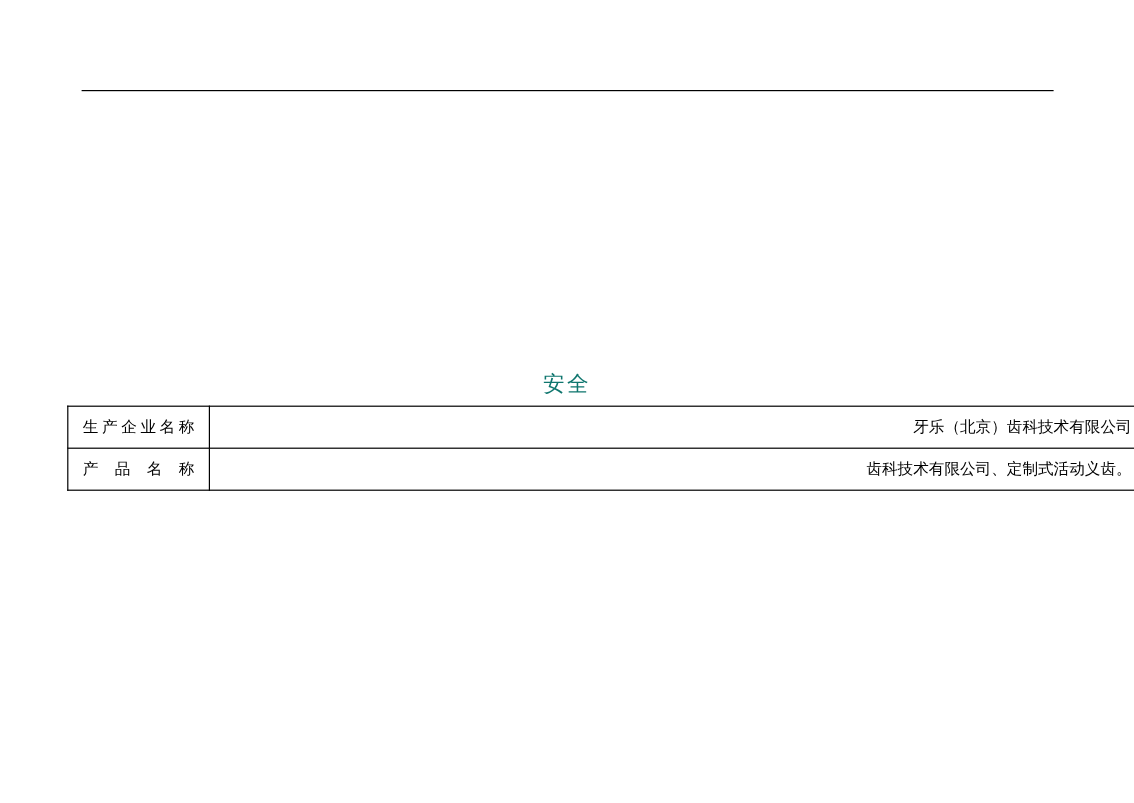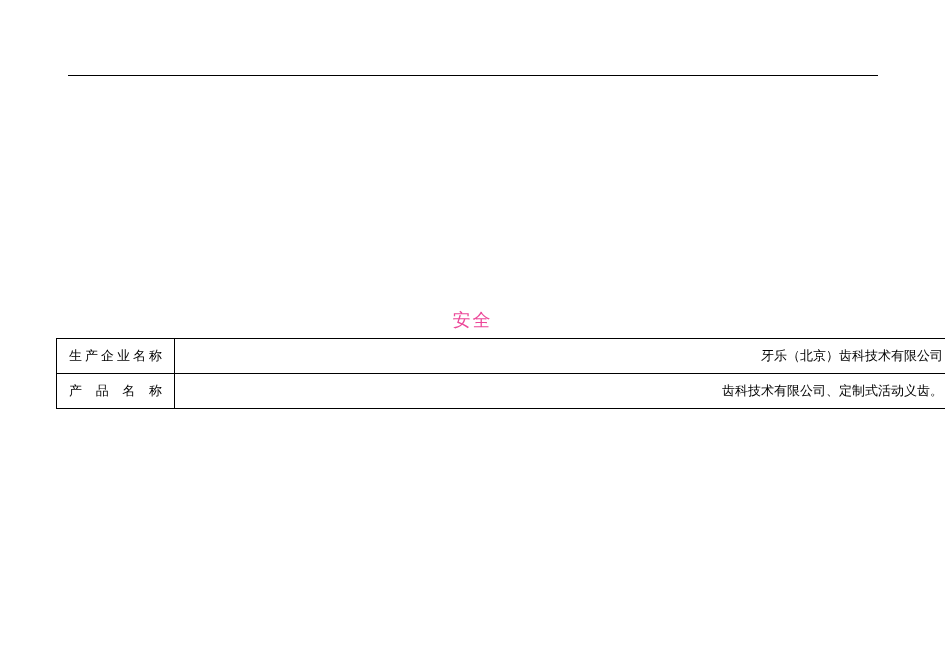--- a/index.html
+++ b/index.html
@@ -23,21 +23,21 @@
       background: #000000;
     }
     .title {
       position: absolute;
       top: 308px;
       left: 0;
       width: 945px;
       text-align: center;
       font-size: 18px;
       font-weight: normal;
-      color: #ec4899;
+      color: #0f766e;
       letter-spacing: 2px;
     }
     .info-table {
       position: absolute;
       top: 338px;
       left: 56px;
       width: 898px;
       border-collapse: collapse;
       border: 1px solid #000000;
     }

